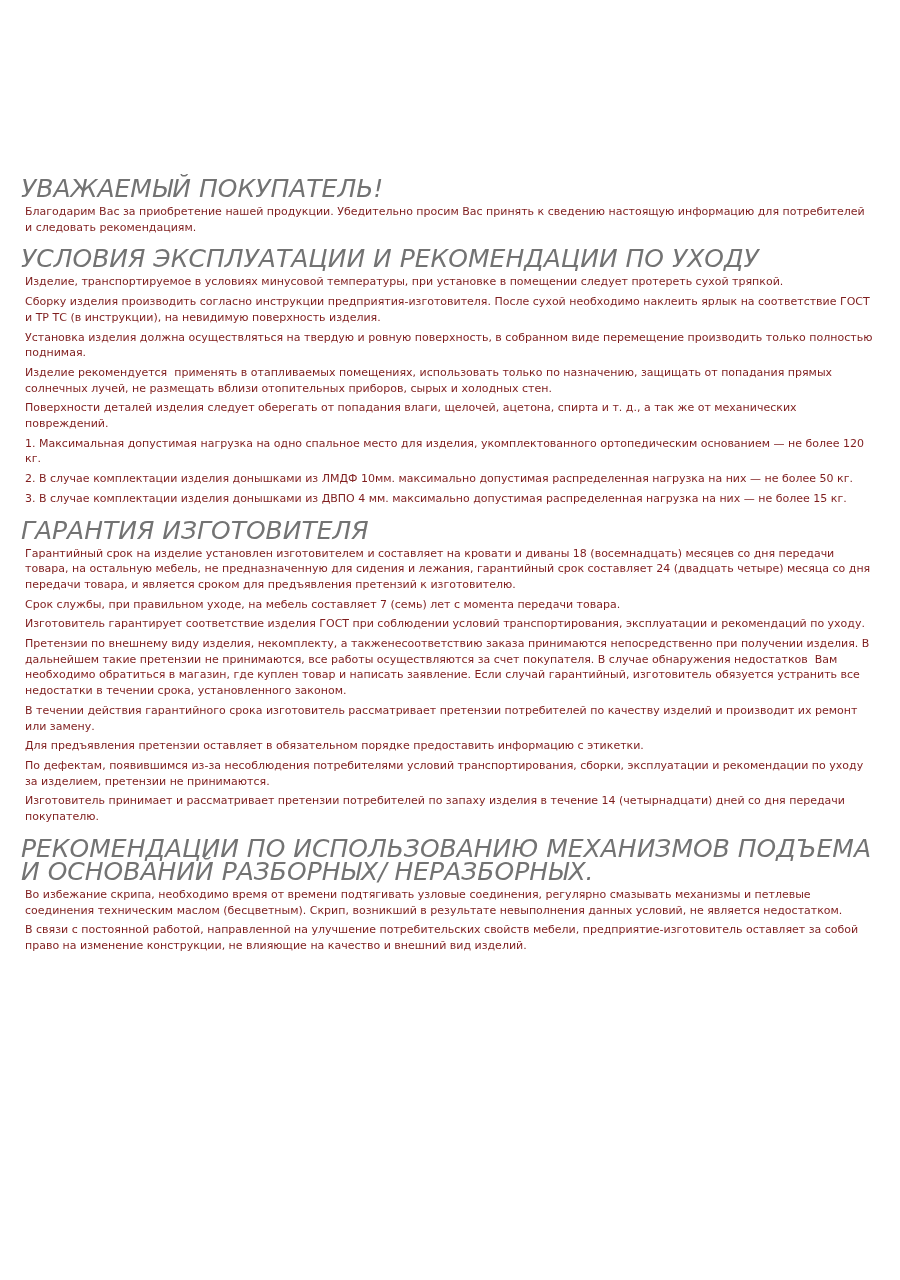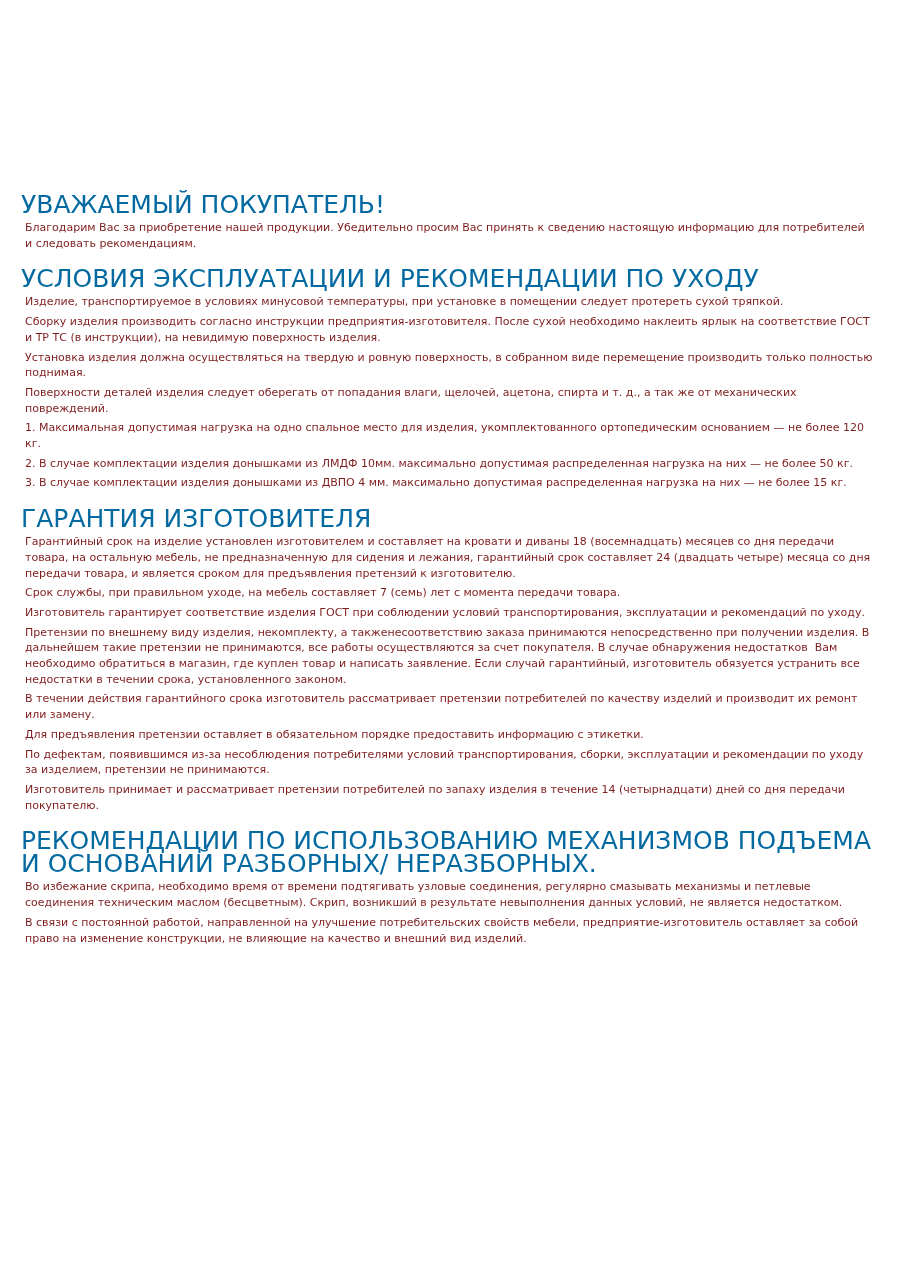--- a/index.html
+++ b/index.html
@@ -23,27 +23,28 @@
     overflow: hidden;
   }
   section {
     margin: 0;
     padding: 0;
   }
   section + section {
     margin-top: 12px;
   }
   .doc-heading {
-    margin: 16px 0 3px 0;
+    margin: 0 0 3px 0;
     font-size: 25px;
     line-height: 23px;
     font-weight: 400;
     letter-spacing: 0;
     white-space: pre-line; 
-    color: #0369a1;
+    color: #737373;
+    font-style: italic;
   }
   .doc-par {
     margin: 4px;
     font-size: 11px;
     line-height: 15.7px;
     font-weight: 400;
     white-space: pre-wrap; 
     color: #7f1d1d;
   }
   .attention-label {
@@ -59,20 +60,21 @@
   <section>
     <h1 class="doc-heading">УВАЖАЕМЫЙ ПОКУПАТЕЛЬ!</h1>
     <p class="doc-par">Благодарим Вас за приобретение нашей продукции. Убедительно просим Вас принять к сведению настоящую информацию для потребителей и следовать рекомендациям.</p>
   </section>
 
   <section>
     <h2 class="doc-heading">УСЛОВИЯ ЭКСПЛУАТАЦИИ И РЕКОМЕНДАЦИИ ПО УХОДУ</h2>
     <p class="doc-par">Изделие, транспортируемое в условиях минусовой температуры, при установке в помещении следует протереть сухой тряпкой.</p>
     <p class="doc-par">Сборку изделия производить согласно инструкции предприятия-изготовителя. После сухой необходимо наклеить ярлык на соответствие ГОСТ и ТР ТС (в инструкции), на невидимую поверхность изделия.</p>
     <p class="doc-par">Установка изделия должна осуществляться на твердую и ровную поверхность, в собранном виде перемещение производить только полностью поднимая.</p>
+    <p class="doc-par">Изделие рекомендуется  применять в отапливаемых помещениях, использовать только по назначению, защищать от попадания прямых солнечных лучей, не размещать вблизи отопительных приборов, сырых и холодных стен.</p>
     <p class="doc-par">Поверхности деталей изделия следует оберегать от попадания влаги, щелочей, ацетона, спирта и т. д., а так же от механических повреждений.</p>
     <p class="doc-par">1. Максимальная допустимая нагрузка на одно спальное место для изделия, укомплектованного ортопедическим основанием — не более 120 кг.</p>
     <p class="doc-par">2. В случае комплектации изделия донышками из ЛМДФ 10мм. максимально допустимая распределенная нагрузка на них — не более 50 кг.</p>
     <p class="doc-par">3. В случае комплектации изделия донышками из ДВПО 4 мм. максимально допустимая распределенная нагрузка на них — не более 15 кг.</p>
   </section>
 
   <section>
     <h2 class="doc-heading">ГАРАНТИЯ ИЗГОТОВИТЕЛЯ</h2>
     <p class="doc-par">Гарантийный срок на изделие установлен изготовителем и составляет на кровати и диваны 18 (восемнадцать) месяцев со дня передачи товара, на остальную мебель, не предназначенную для сидения и лежания, гарантийный срок составляет 24 (двадцать четыре) месяца со дня передачи товара, и является сроком для предъявления претензий к изготовителю.</p>
     <p class="doc-par">Срок службы, при правильном уходе, на мебель составляет 7 (семь) лет с момента передачи товара.</p>

